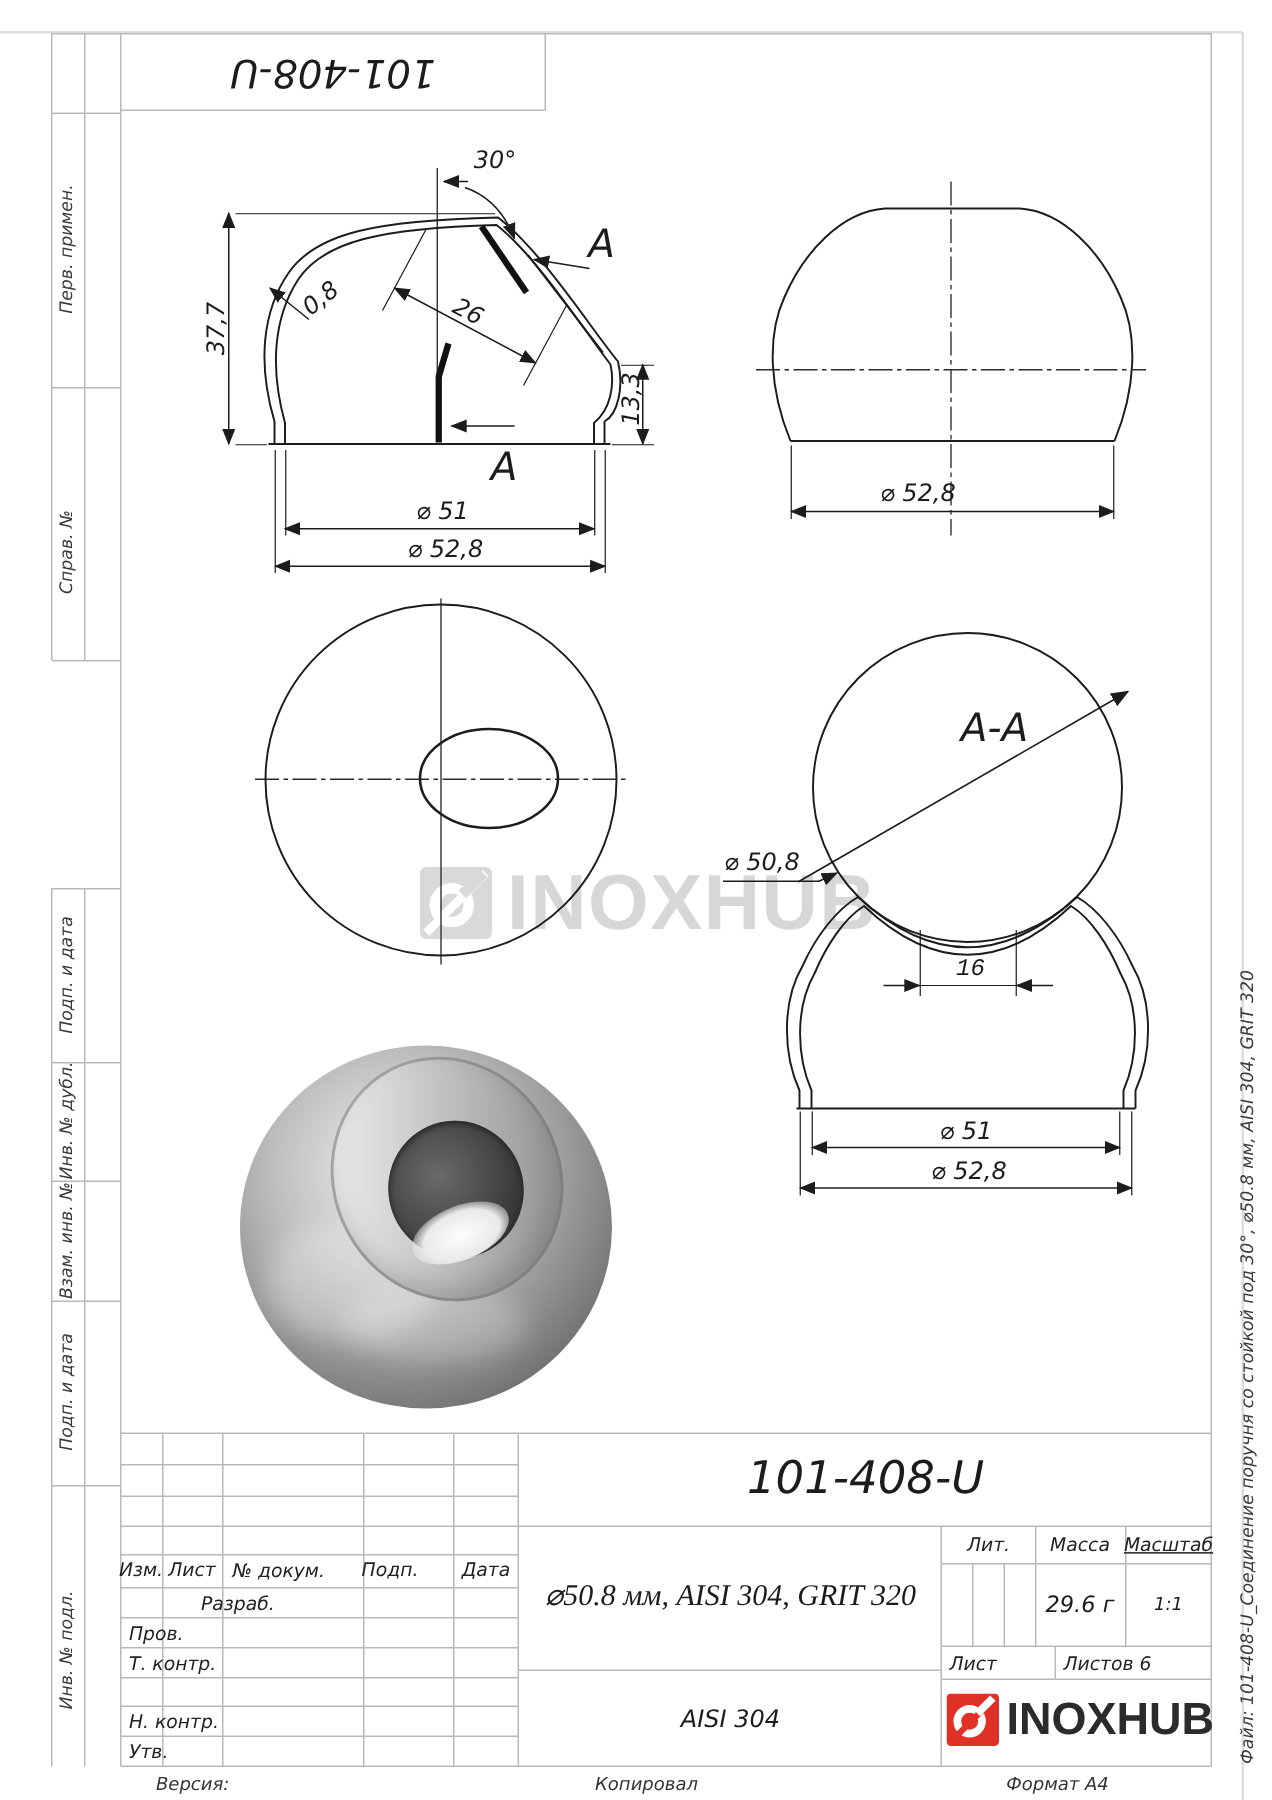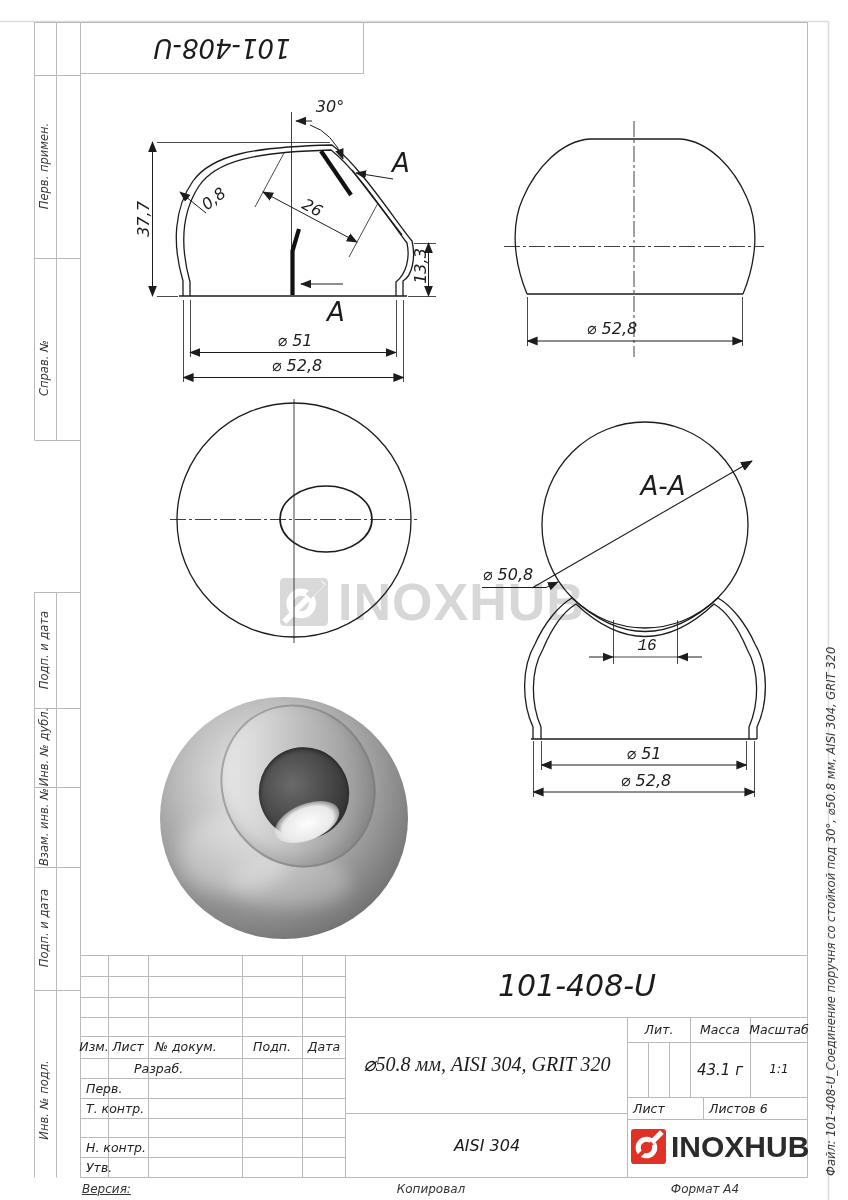--- a/index.html
+++ b/index.html
@@ -204,46 +204,46 @@
   <div class="t c dim" style="left:644px;top:754px;">⌀ 51</div>
   <div class="t c dim" style="left:646px;top:781px;">⌀ 52,8</div>
 
   <div class="t c" style="left:577px;top:986px;font-size:30px;">101-408-U</div>
   <div class="t c" style="left:487px;top:1064px;font-size:20px;font-family:Liberation Serif, serif;">⌀50.8 мм, AISI 304, GRIT 320</div>
   <div class="t c" style="left:487px;top:1146px;font-size:16px;">AISI 304</div>
 
   <div class="t c tb" style="left:94px;top:1047px;">Изм.</div>
   <div class="t c tb" style="left:128px;top:1047px;">Лист</div>
   <div class="t tb" style="left:155px;top:1041px;">№ докум.</div>
-  <div class="t c tb" style="left:272px;top:1047px;">Подп.</div>
+  <div class="t c tb" style="left:260px;top:1047px;">Подп.</div>
   <div class="t c tb" style="left:324px;top:1047px;">Дата</div>
 
   <div class="t tb" style="left:86px;top:1063px;margin-left:48px;">Разраб.</div>
-  <div class="t tb" style="left:86px;top:1083px;">Перв.</div>
+  <div class="t tb" style="left:86px;top:1083px;">Пров.</div>
   <div class="t tb" style="left:86px;top:1103px;">Т. контр.</div>
   <div class="t tb" style="left:86px;top:1142px;">Н. контр.</div>
   <div class="t tb" style="left:86px;top:1162px;">Утв.</div>
 
   <div class="t c tb" style="left:659px;top:1030px;">Лит.</div>
   <div class="t c tb" style="left:720px;top:1030px;">Масса</div>
-  <div class="t c tb" style="left:779px;top:1030px;">Масштаб</div>
-  <div class="t c" style="left:720px;top:1070px;font-size:15px;">43.1 г</div>
+  <div class="t c tb" style="left:779px;top:1030px;text-decoration:underline;">Масштаб</div>
+  <div class="t c" style="left:720px;top:1070px;font-size:15px;">29.6 г</div>
   <div class="t c" style="left:779px;top:1069px;font-size:12px;">1:1</div>
   <div class="t tb" style="left:633px;top:1103px;">Лист</div>
   <div class="t tb" style="left:709px;top:1103px;">Листов 6</div>
 
   <div id="brandbox">
     <svg width="35" height="35" viewBox="0 0 34 34">
       <rect width="34" height="34" rx="3" fill="#e03127"></rect>
       <circle cx="15" cy="18" r="8" fill="none" stroke="#fff" stroke-width="5"></circle>
       <line x1="3" y1="31" x2="31" y2="3" stroke="#e03127" stroke-width="4"></line>
       <line x1="20" y1="13" x2="30" y2="3" stroke="#fff" stroke-width="5"></line>
     </svg>
     <span class="brand-text">INOXHUB</span>
   </div>
 
-  <div class="t small" style="left:82px;top:1183px;text-decoration:underline;">Версия:</div>
+  <div class="t small" style="left:104px;top:1183px;">Версия:</div>
   <div class="t c small" style="left:431px;top:1189px;">Копировал</div>
   <div class="t c small" style="left:705px;top:1189px;">Формат А4</div>
 
   <div class="t" style="left:826px;top:1176px;font-size:11.5px;color:#3a3a3a;transform-origin:0 0;transform:rotate(-90deg);">Файл: 101-408-U_Соединение поручня со стойкой под 30°, ⌀50.8 мм, AISI 304, GRIT 320</div>
 
 </div>
 
 </body></html>

